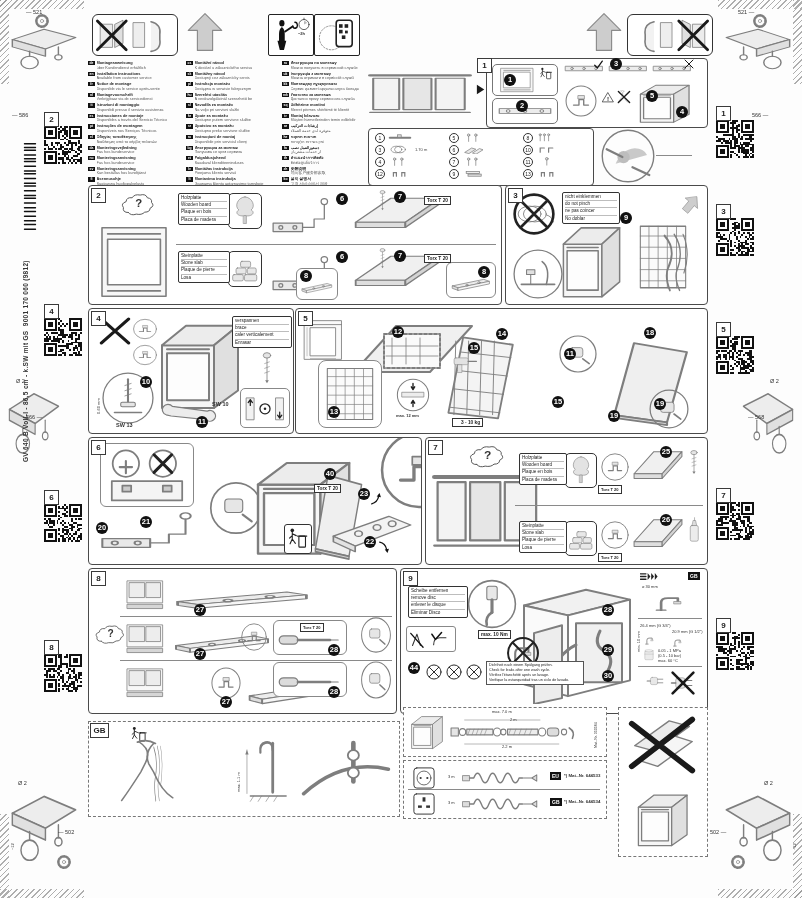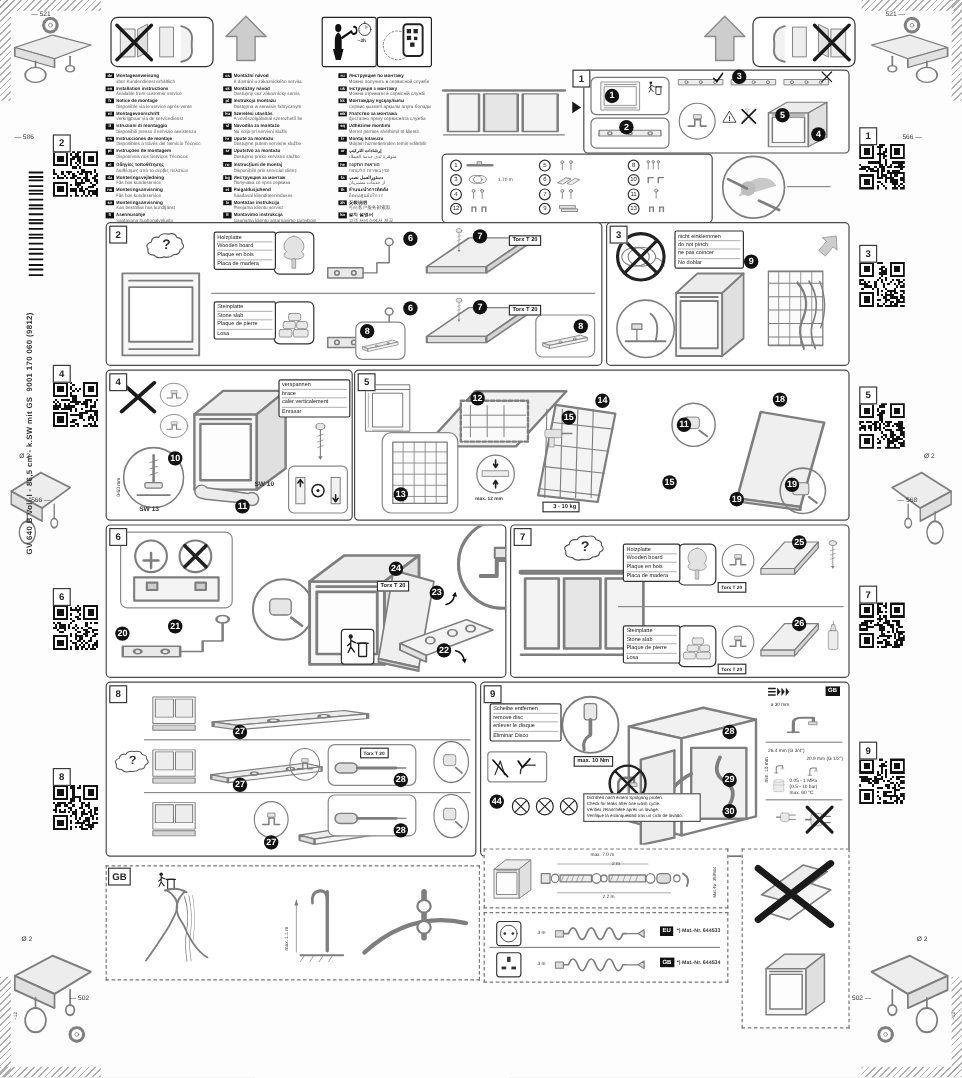--- a/index.html
+++ b/index.html
@@ -2477,21 +2477,21 @@
         <polygon points="68,8 78,38 48,32" fill="#111" stroke="none"></polygon>
       </svg>
     </div>
   <span class="step" style="left:364px;top:536px">22</span>
   <div class="draw" style="left:378px;top:540px;width:14px;height:14px;transform:scaleY(-1)">
       <svg viewBox="0 0 100 100" width="100%" height="100%" preserveAspectRatio="none" fill="none" stroke="#7e7e7e" stroke-width="2" stroke-linecap="round" stroke-linejoin="round">
         <path d="M12,84 Q52,76 62,32" stroke="#111" stroke-width="9"></path>
         <polygon points="68,8 78,38 48,32" fill="#111" stroke="none"></polygon>
       </svg>
     </div>
-  <span class="step" style="left:324px;top:468px">24</span>
+  <span class="step" style="left:324px;top:468px">40</span>
   <span class="chip" style="left:314px;top:484px">Torx T 20</span>
   <div class="draw" style="left:330px;top:494px;width:84px;height:62px">
       <svg viewBox="0 0 100 100" width="100%" height="100%" preserveAspectRatio="none" fill="none" stroke="#7e7e7e" stroke-width="2" stroke-linecap="round" stroke-linejoin="round">
         <polygon points="4,68 70,36 96,50 30,84" fill="#f3f3f3"></polygon>
         <polygon points="4,68 30,84 30,93 4,77" fill="#e2e2e2"></polygon>
         <circle cx="34" cy="64" r="4.5"></circle>
         <circle cx="56" cy="54" r="4.5"></circle>
         <circle cx="74" cy="48" r="4.5"></circle>
         <circle cx="48" cy="74" r="4.5"></circle>
       </svg>

